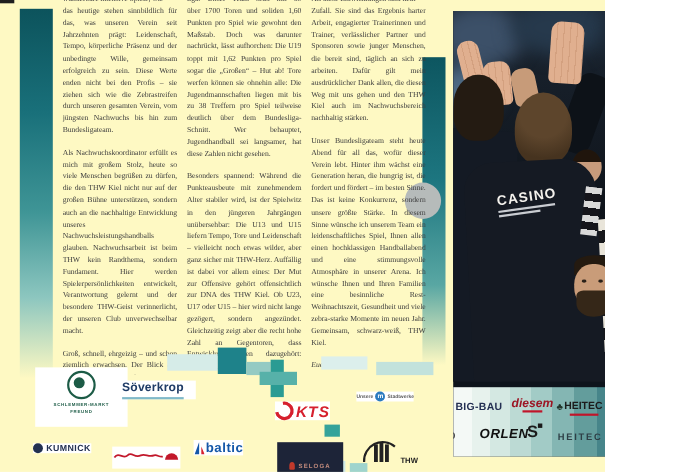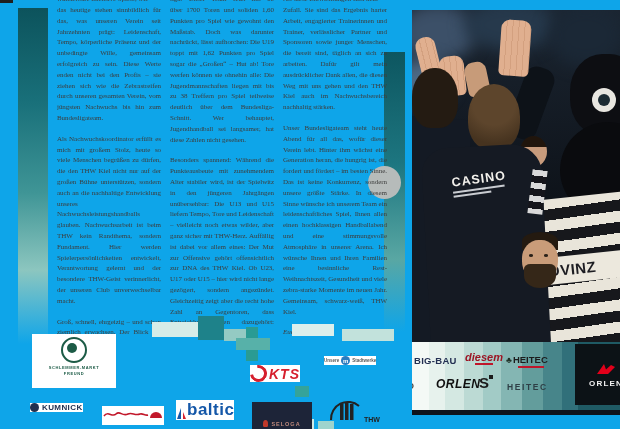--- a/index.html
+++ b/index.html
@@ -1,16 +1,16 @@
 <!DOCTYPE html>
 <html><head>
 <meta charset="utf-8">
 <style>
   html,body{margin:0;padding:0;background:#ffffff;}
-  .spread{position:relative;width:620px;height:429px;background:#0ea5e9;overflow:hidden;
+  .spread{position:relative;width:550px;height:429px;background:#fef9c3;overflow:hidden;
           font-family:"Liberation Serif",serif;}
   .abs{position:absolute;}
 
   
   .corner-mark{left:0;top:0;width:13px;height:3px;background:#1f1f1f;}
   .bar-left{left:18px;top:8px;width:30px;height:336px;
     background:linear-gradient(180deg,#0c535c 0%,#19707a 28%,#3f9596 55%,#8cc6bf 78%,rgba(230,244,241,0) 100%);}
   .bar-right{left:384px;top:52px;width:21px;height:280px;
     background:linear-gradient(180deg,#0d5660 0%,#1d7680 40%,#59a7a3 74%,rgba(214,236,232,0) 100%);}
   .gray-circle{left:368px;top:166px;width:33px;height:33px;border-radius:50%;background:#b6bbba;}
@@ -54,21 +54,21 @@
   .kts-name{font-style:italic;font-weight:900;font-size:14px;color:#d6202e;letter-spacing:1px;}
   .lg-m{left:324px;top:356px;display:flex;align-items:center;gap:2px;}
   .m-word{font-size:4.5px;color:#5a5a5a;font-weight:bold;}
   .m-dot{width:9px;height:9px;border-radius:50%;background:#2b7bbf;color:#fff;font-size:6px;font-weight:bold;
          display:flex;align-items:center;justify-content:center;}
   .lg-kumnick{left:30px;top:403px;display:flex;align-items:center;gap:3px;}
   .kum-ic{width:9px;height:9px;border-radius:50%;background:#22304f;}
   .kum-name{font-weight:700;font-size:8px;color:#223050;letter-spacing:.4px;}
   .lg-script{left:102px;top:406px;}
   .lg-baltic{left:176px;top:400px;display:flex;align-items:flex-end;gap:1px;}
-  .bal-name{font-weight:800;font-size:17px;color:#1457a8;letter-spacing:.5px;}
+  .bal-name{font-weight:800;font-size:12px;color:#1457a8;letter-spacing:.5px;}
   .lg-seloga{left:252px;top:402px;width:60px;height:27px;background:#1d2438;display:flex;align-items:flex-end;
              justify-content:center;gap:3px;padding-bottom:2px;box-sizing:border-box;}
   .sel-fl{width:5px;height:7px;background:#c0392b;border-radius:50% 50% 20% 20%;}
   .sel-name{font-size:5.5px;color:#c08a7c;font-weight:bold;letter-spacing:1px;}
   .lg-thw{left:328px;top:397px;display:flex;align-items:flex-end;gap:2px;background:transparent;}
   .thw-name{font-weight:800;font-size:7px;color:#222;}
 
   
   .right-page{left:412px;top:10px;width:208px;height:405px;overflow:hidden;background:#0e141c;}
   .scene{position:absolute;left:0;top:0;width:208px;height:337px;overflow:hidden;
@@ -108,21 +108,21 @@
   .provinz{left:108px;top:244px;width:130px;height:27px;background:#ece8dd;transform:rotate(-6deg);z-index:5;
            display:flex;align-items:center;padding-left:6px;box-sizing:border-box;
            font-family:"Liberation Sans",sans-serif;font-weight:900;font-size:15px;color:#1d1d22;letter-spacing:.5px;}
   .beard-man{left:108px;top:222px;width:40px;height:62px;z-index:6;}
   .bm-hair{position:absolute;left:2px;top:0;width:36px;height:18px;background:#241a10;border-radius:50% 50% 0 0;}
   .bm-face{position:absolute;left:2px;top:8px;width:36px;height:40px;background:#c99c79;border-radius:46%;}
   .bm-beard{position:absolute;left:4px;top:32px;width:32px;height:24px;background:#352718;border-radius:20% 20% 50% 50%;}
   .bm-eye{position:absolute;width:4px;height:2.5px;background:#2a2119;border-radius:50%;top:22px;}
 
   
-  .strip{left:0;top:332px;width:208px;height:68px;z-index:8;
+  .strip{left:0;top:342px;width:208px;height:68px;z-index:8;
     background:linear-gradient(90deg,#f4f9f6 0 8%,#e7f2ed 8% 16%,#d4e8e2 16% 25%,#bcdad4 25% 34%,
       #a2cbc6 34% 43%,#84b6b3 43% 53%,#639d9c 53% 63%,#47858a 63% 72%,#31707a 72% 80%,#1f5a64 80% 100%);}
   .strip .abs{font-family:"Liberation Sans",sans-serif;}
   .st-bigbau{left:2px;top:13px;font-weight:800;font-size:9.5px;color:#232f52;letter-spacing:.3px;}
   .st-famila{left:53px;top:9px;font-style:italic;font-weight:800;font-size:11px;color:#9c1524;}
   .st-famila .bar{width:18px;height:1.5px;background:#c0152a;margin:0 auto;}
   .st-lotto{left:94px;top:12px;display:flex;align-items:center;gap:1px;}
   .lotto-clover{font-size:9px;color:#22342a;}
   .lotto-name{font-weight:800;font-size:9.5px;color:#1c1c1c;}
   .lotto-bar{position:absolute;left:12px;top:12px;width:26px;height:1.5px;background:#c0152a;}
@@ -182,20 +182,24 @@
   <div class="abs d9"></div>
   <div class="abs d10"></div>
 
   <div class="lg lg-schlemmer sans">
     <div class="sch-ring">
         <div class="sch-core"></div>
       </div>
     <div class="sch-cap">SCHLEMMER-MARKT</div>
     <div class="sch-cap">FREUND</div>
   </div>
+  <div class="lg lg-soeverkrop sans">
+    <div class="soev-name">Söverkrop</div>
+    <div class="soev-tag"></div>
+  </div>
   <div class="lg lg-kts sans">
     <div class="kts-swirl"></div>
     <div class="kts-name">KTS</div>
   </div>
   <div class="lg lg-m sans">
     <span class="m-word">Unsere</span>
     <span class="m-dot">m</span>
     <span class="m-word">Stadtwerke</span>
   </div>
   <div class="lg lg-kumnick sans">

